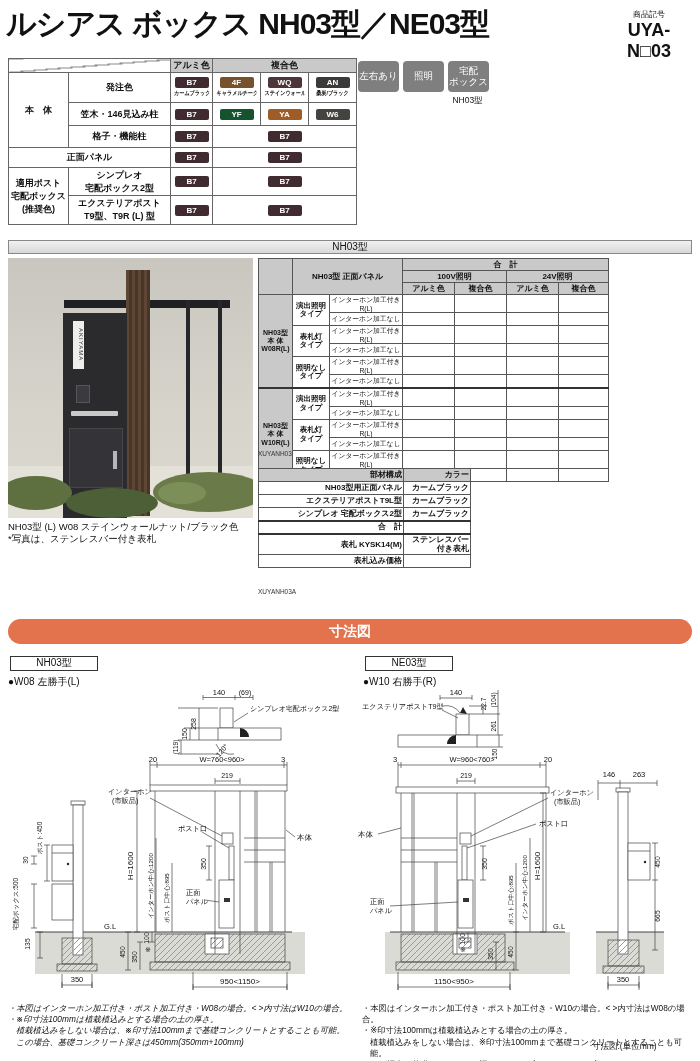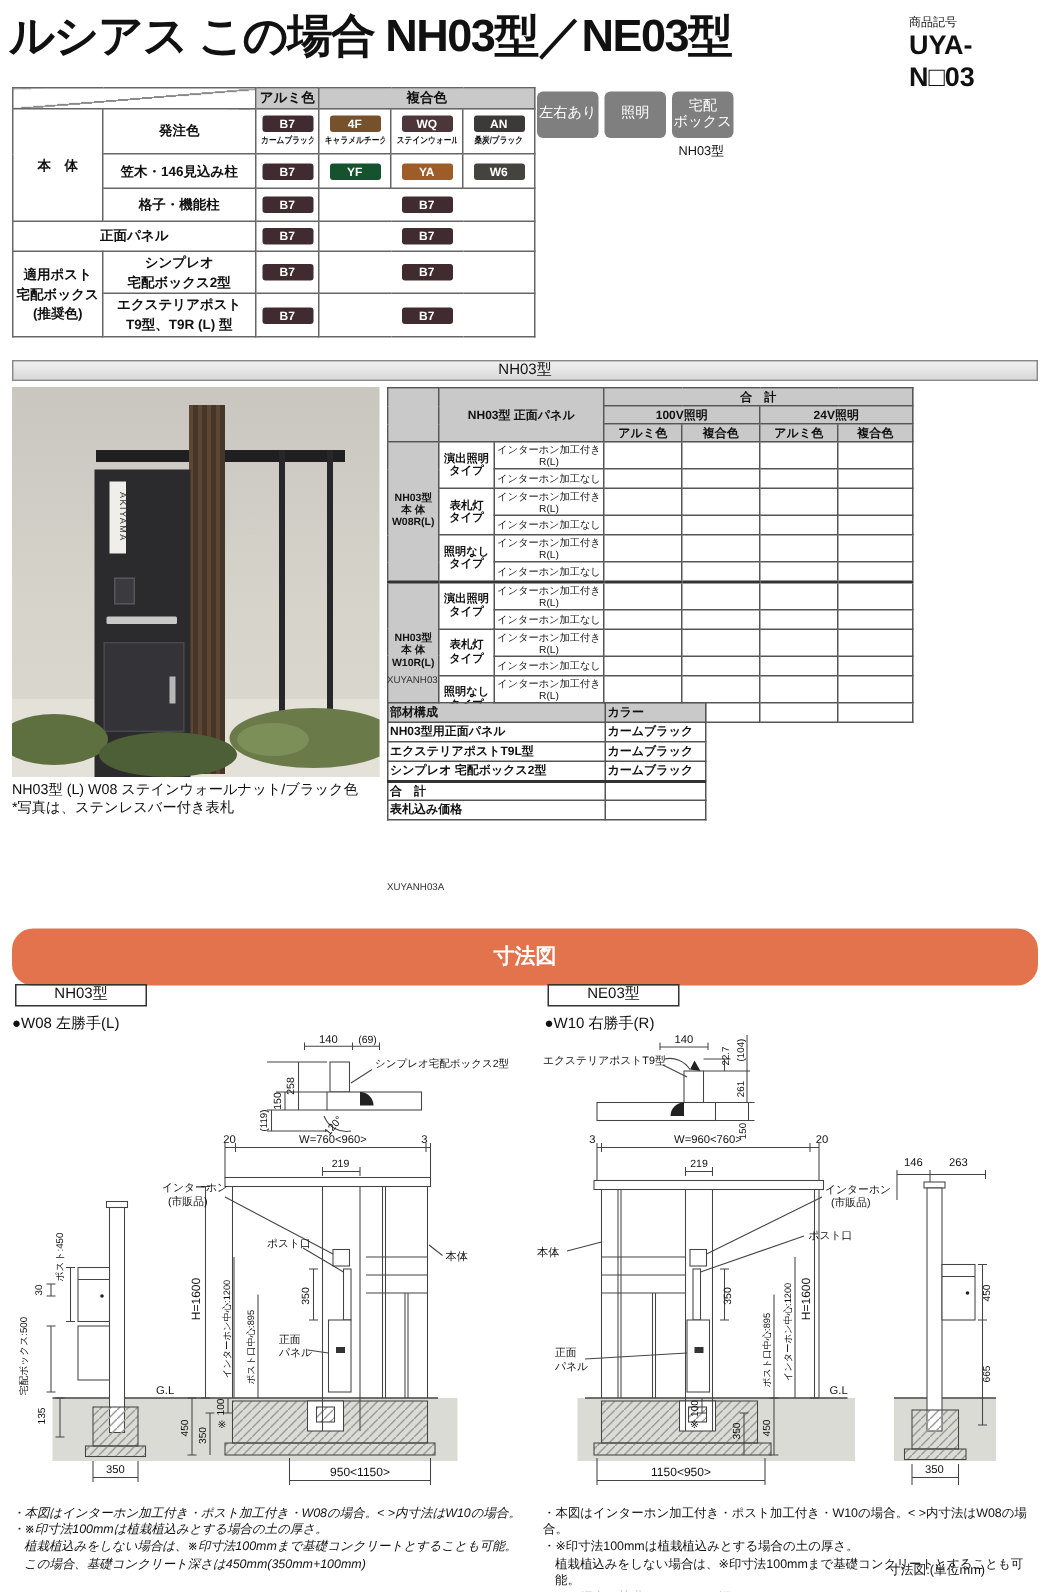--- a/index.html
+++ b/index.html
@@ -2,21 +2,21 @@
 <html><head>
 <meta charset="utf-8">
 <style>
   html,body{margin:0;padding:0;background:#fff;}
   body{font-family:"Liberation Sans","DejaVu Sans",sans-serif;color:#111;}
   .page{position:relative;width:700px;height:1061px;background:#fff;overflow:hidden;}
   .pre{white-space:pre-line;}
 
   
   .title{position:absolute;left:6px;top:4px;font-size:30px;font-weight:bold;letter-spacing:-1px;}
-  .pcode{position:absolute;left:606px;top:10px;width:86px;line-height:1.2;}
+  .pcode{position:absolute;left:606px;top:10px;width:86px;text-align:center;line-height:1.2;}
   .pcode .lbl{font-size:8px;}
   .pcode .val{font-size:18px;font-weight:bold;}
 
   
   table{border-collapse:collapse;}
   .color-table{position:absolute;left:8px;top:58px;width:348px;table-layout:fixed;font-size:9px;}
   .color-table th,.color-table td{border:1px solid #666;padding:0;text-align:center;vertical-align:middle;font-weight:bold;}
   .color-table{border:1.5px solid #444;}
   .ct-h{height:14px;}
   .ct-h th{background:#c9c9c9;font-size:9px;}
@@ -43,21 +43,21 @@
   .pt-type{font-size:7.5px;font-weight:bold;line-height:1.1;background:#fff;}
   .pt-opt{font-size:6.8px;background:#fff;}
   .pt-val{background:#fff;}
   .thick-top th,.thick-top td{border-top:2px solid #333;}
   .thick-left{border-left:1.5px solid #333 !important;}
 
   .small-code{position:absolute;font-size:6.5px;color:#333;}
 
   
   .parts-table{position:absolute;left:258px;top:468px;width:212px;table-layout:fixed;border:1.5px solid #333;}
-  .parts-table th,.parts-table td{border:1px solid #555;padding:0 1px;text-align:left;vertical-align:middle;font-size:8px;font-weight:bold;line-height:1.15;}
+  .parts-table th,.parts-table td{border:1px solid #555;padding:0 1px;text-align:right;vertical-align:middle;font-size:8px;font-weight:bold;line-height:1.15;}
   .parts-table thead th{background:#c9c9c9;height:12px;}
   .pr-tall{height:21px;}.pr-short{height:13px;}
   .pr-thick th,.pr-thick td{border-top:2px solid #333;}
 
   
   .photo{position:absolute;left:8px;top:258px;width:245px;height:260px;background:linear-gradient(180deg,#c9c6bf,#d6d3cb 55%,#dcd9d0);overflow:hidden;}
   .photo *{position:absolute;}
   .ph-floor{left:0;bottom:0;width:100%;height:52px;background:#e4e1d8;}
   .ph-beam{left:56px;top:42px;width:166px;height:8px;background:#202023;}
   .ph-thin1{left:178px;top:42px;width:4px;height:188px;background:#27272b;}
@@ -70,41 +70,41 @@
   .ph-box{left:6px;top:115px;width:52px;height:58px;background:#333338;border:1px solid #46464c;}
   .ph-handle{left:43px;top:22px;width:4px;height:18px;background:#b7b7b5;}
   .ph-bush{border-radius:50%;}
   .ph-b1{left:-8px;bottom:8px;width:72px;height:34px;background:#5e7040;}
   .ph-b2{left:58px;bottom:0;width:92px;height:30px;background:#4d5f36;}
   .ph-b3{right:-12px;bottom:6px;width:112px;height:40px;background:#6a7b49;}
   .ph-b4{left:150px;bottom:14px;width:48px;height:22px;background:#7d8f59;}
   .caption{position:absolute;left:8px;top:521px;font-size:9.5px;line-height:1.3;}
 
   
-  .dim-bar{position:absolute;left:8px;top:619px;width:684px;height:38px;border-radius:14px;color:#fff;font-size:14px;font-weight:bold;display:flex;align-items:center;justify-content:center;}
+  .dim-bar{position:absolute;left:8px;top:619px;width:684px;height:25px;border-radius:14px;color:#fff;font-size:14px;font-weight:bold;display:flex;align-items:center;justify-content:center;}
   .model-box{position:absolute;width:88px;height:15px;border:1.5px solid #333;box-sizing:border-box;text-align:center;font-size:10px;line-height:12px;}
   .variant{position:absolute;font-size:10px;}
   .mb-l{left:10px;top:656px;} .va-l{left:8px;top:675px;}
   .mb-r{left:365px;top:656px;} .va-r{left:363px;top:675px;}
   .dwg{position:absolute;top:688px;}
   .dwg-l{left:0;} .dwg-r{left:350px;}
   svg text{font-family:"Liberation Sans","DejaVu Sans",sans-serif;}
 
   
   .notes{position:absolute;top:1003px;font-size:8.3px;line-height:1.35;}
   .notes-l{left:8px;width:350px;font-style:italic;} .notes-r{left:362px;width:332px;}
   .notes .ind{padding-left:8px;}
   .unit-note{position:absolute;left:592px;top:1041px;font-size:8.5px;}
 </style>
 </head>
 <body>
 
 <div class="page">
 
-  <div class="title">ルシアス この場合 NH03型／NE03型</div>
+  <div class="title">ルシアス ボックス NH03型／NE03型</div>
   <div class="pcode">
     <div class="lbl">商品記号</div>
     <div class="val">UYA-N□03</div>
   </div>
 
   <table class="color-table">
     <colgroup>
         <col style="width:60px">
         <col style="width:102px">
         <col style="width:42px">
@@ -349,20 +349,25 @@
           <td>エクステリアポストT9L型</td>
           <td>カームブラック</td>
         </tr>
       <tr class="pr-short">
           <td>シンプレオ 宅配ボックス2型</td>
           <td>カームブラック</td>
         </tr>
       <tr class="pr-short pr-thick">
           <td>合　計</td>
           <td></td>
+        </tr>
+      <tr class="pr-tall pr-thick">
+          <td>表札 KYSK14(M)</td>
+          <td class="pre">ステンレスバー
+付き表札</td>
         </tr>
       <tr class="pr-short">
           <td>表札込み価格</td>
           <td></td>
         </tr>
     </tbody>
   </table>
   <div class="small-code" style="left:258px;top:588px;">XUYANH03A</div>
 
   <div class="dim-bar" style="background-color: rgb(226, 115, 76);">寸法図</div>

